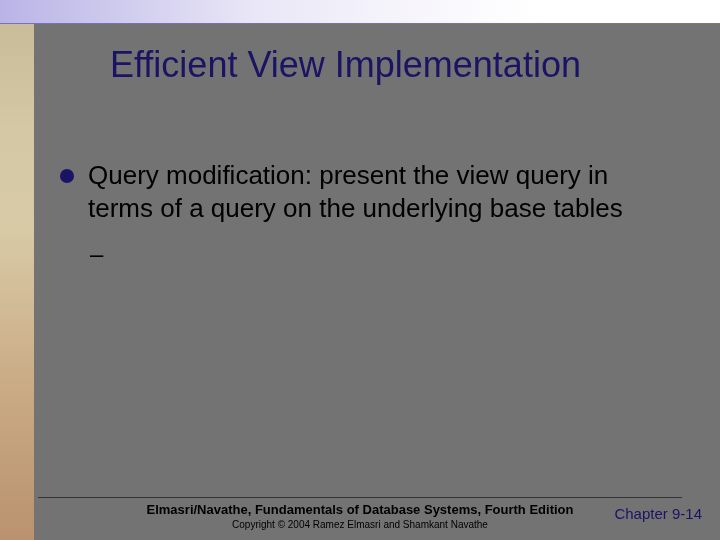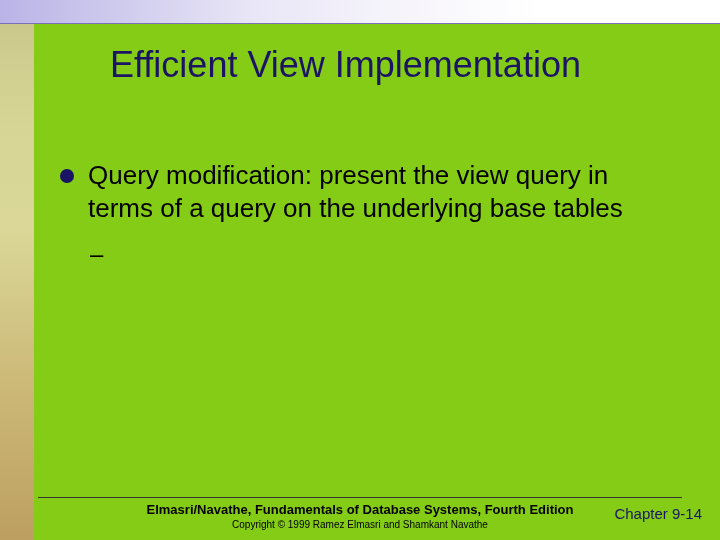--- a/index.html
+++ b/index.html
@@ -1,21 +1,21 @@
 <!DOCTYPE html>
 <html><head>
 <meta charset="utf-8">
 <style>
   * { margin: 0; padding: 0; box-sizing: border-box; }
   html, body { width: 720px; height: 540px; overflow: hidden; font-family: Arial, Helvetica, sans-serif; }
   .slide {
     position: relative;
     width: 720px;
     height: 540px;
-    background: #84cc16;
+    background: #737373;
   }
   
   .band-top {
     position: absolute;
     left: 0; top: 0;
     width: 100%;
     height: 24px;
     background: linear-gradient(to right,
       #b9b4e6 0%,
       #d1cdee 18%,
@@ -127,17 +127,17 @@
       <span>Query modification: present the view query in terms of a query on the underlying base tables</span>
     </div>
     <div class="bullet2">
       <span class="dash">–</span>
     </div>
   </div>
 
   <div class="footer">
     <div class="footer-line"></div>
     <div class="footer-text1">Elmasri/Navathe, Fundamentals of Database Systems, Fourth Edition</div>
-    <div class="footer-text2">Copyright © 1999 Ramez Elmasri and Shamkant Navathe</div>
+    <div class="footer-text2">Copyright © 2004 Ramez Elmasri and Shamkant Navathe</div>
   </div>
 
   <div class="page-num">Chapter 9-14</div>
 </div>
 
 </body></html>

